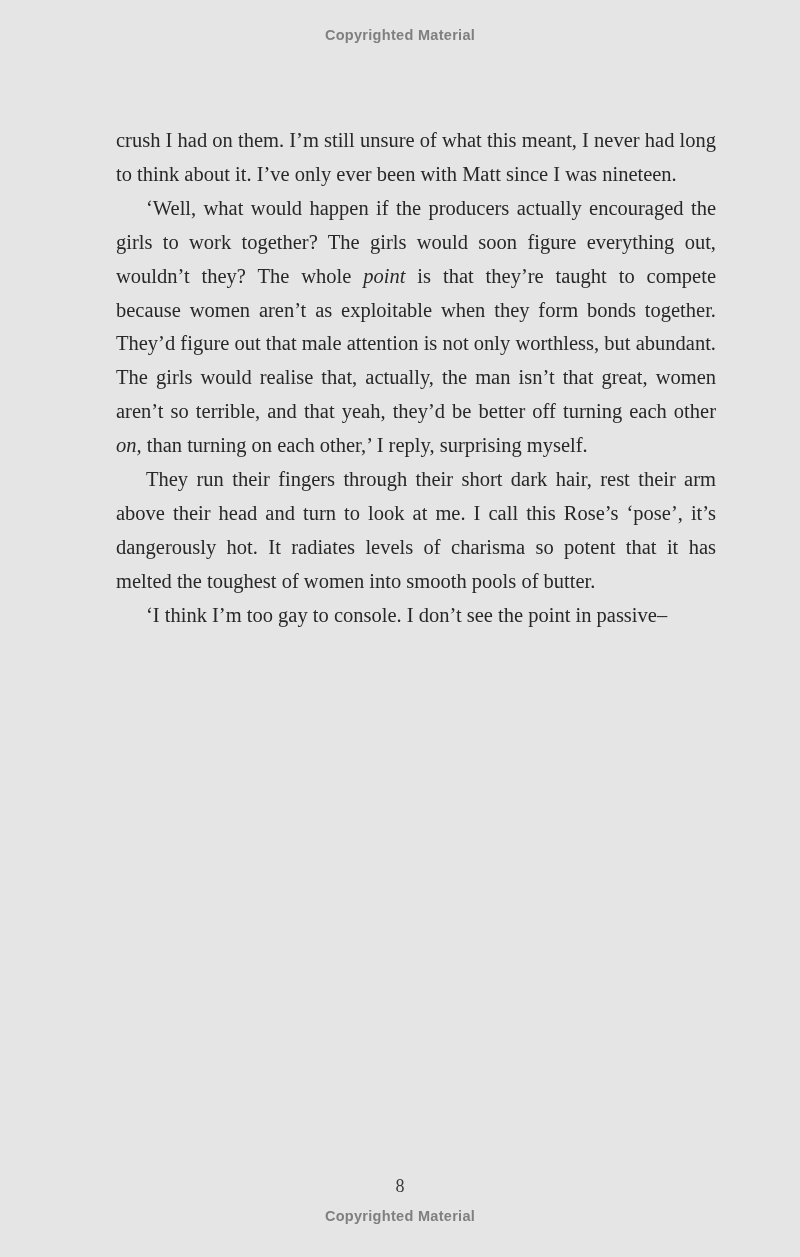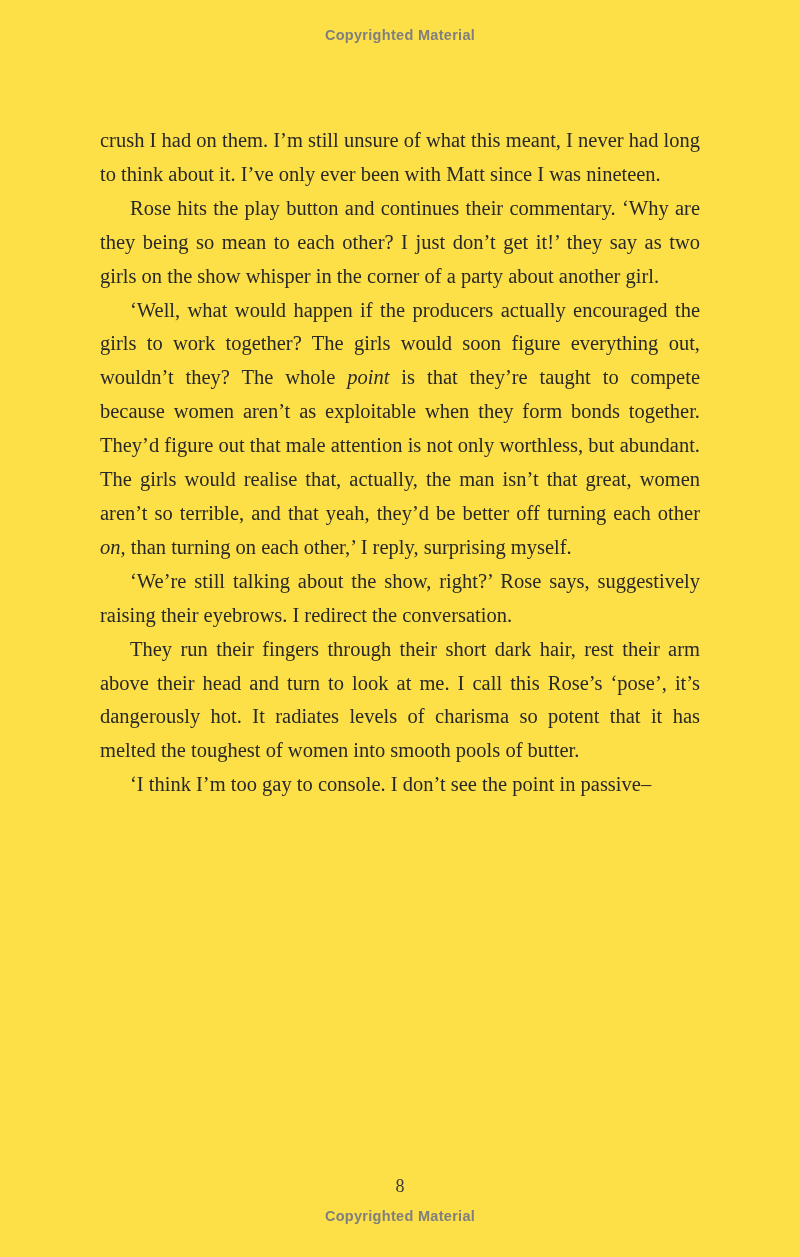--- a/index.html
+++ b/index.html
@@ -4,40 +4,40 @@
 <style>
   html, body {
     margin: 0;
     padding: 0;
     background: #ffffff;
   }
   .page {
     position: relative;
     width: 800px;
     height: 1257px;
-    background: #fde047;
+    background: #e5e5e5;
     font-family: "Liberation Serif", serif;
     overflow: hidden;
   }
   .watermark {
     position: absolute;
     left: 0;
     width: 100%;
     text-align: center;
     font-family: "Liberation Sans", sans-serif;
     font-weight: bold;
     font-size: 14.5px;
     color: #7f7f7f;
     letter-spacing: 0.3px;
   }
   .watermark.top { top: 27px; }
   .watermark.bottom { top: 1208px; }
   .text-block {
     position: absolute;
-    left: 100px;
+    left: 116px;
     top: 124px;
     width: 600px;
     color: #282828;
     font-size: 20.5px;
     line-height: 33.9px;
     text-align: justify;
     text-justify: inter-word;
   }
   .para { margin: 0; }
   .para.indent { text-indent: 30px; }
@@ -53,23 +53,21 @@
   }
 </style>
 </head>
 <body>
 
 <div class="page">
   <div class="watermark top">Copyrighted Material</div>
 
   <div class="text-block" id="text-block">
       <p class="para"><span>crush I had on them. I’m still unsure of what this meant, I never had long to think about it. I’ve only ever been with Matt since I was nineteen.</span></p>
-      <p class="para indent"><span>Rose hits the play button and continues their commentary. ‘Why are they being so mean to each other? I just don’t get it!’ they say as two girls on the show whisper in the corner of a party about another girl.</span></p>
       <p class="para indent"><span>‘Well, what would happen if the producers actually encouraged the girls to work together? The girls would soon figure everything out, wouldn’t they? The whole </span><em>point</em><span> is that they’re taught to compete because women aren’t as exploitable when they form bonds together. They’d figure out that male attention is not only worthless, but abundant. The girls would realise that, actually, the man isn’t that great, women aren’t so terrible, and that yeah, they’d be better off turning each other </span><em>on,</em><span> than turning on each other,’ I reply, surprising myself.</span></p>
-      <p class="para indent"><span>‘We’re still talking about the show, right?’ Rose says, suggestively raising their eyebrows. I redirect the conversation.</span></p>
       <p class="para indent"><span>They run their fingers through their short dark hair, rest their arm above their head and turn to look at me. I call this Rose’s ‘pose’, it’s dangerously hot. It radiates levels of charisma so potent that it has melted the toughest of women into smooth pools of butter.</span></p>
       <p class="para indent"><span>‘I think I’m too gay to console. I don’t see the point in passive–</span></p>
     </div>
 
   <div class="page-number">8</div>
 
   <div class="watermark bottom">Copyrighted Material</div>
 </div>
 
 </body></html>

